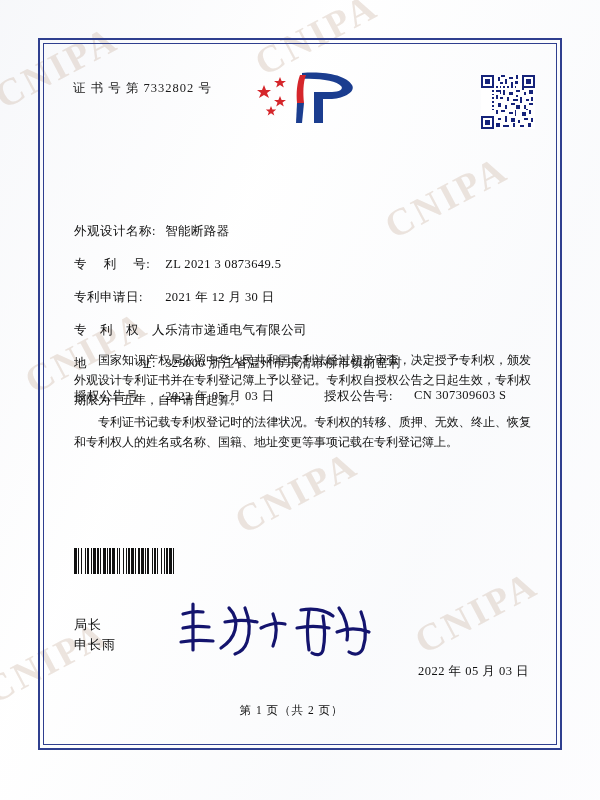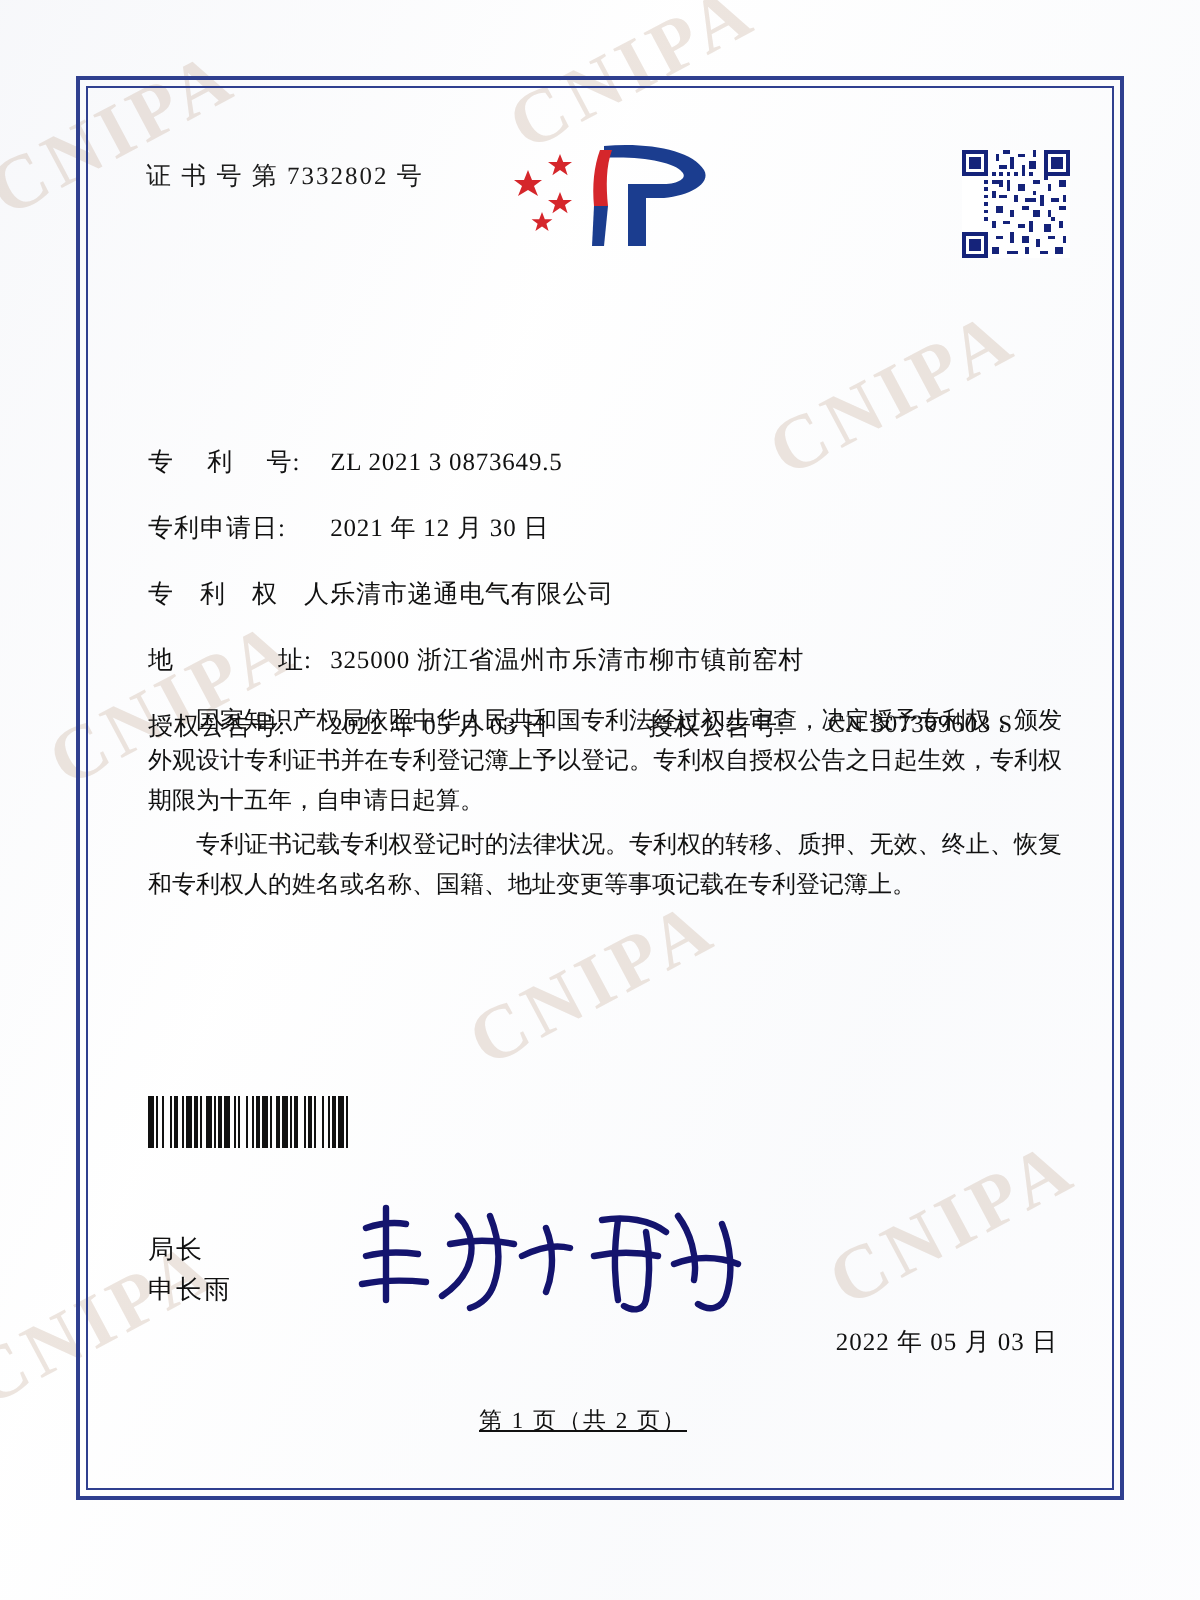--- a/index.html
+++ b/index.html
@@ -195,21 +195,20 @@
   }
   .page-no {
     position: absolute;
     left: 0; right: 17px;
     top: 660px;
     text-align: center;
     font-family: "Liberation Serif", serif;
     font-size: 11.5px;
     color: #111;
     letter-spacing: 1px;
-    text-decoration: underline;
   }
   .footer-note {
     position: absolute;
     left: 0; right: 0;
     top: 770px;
     text-align: center;
     font-family: "Liberation Serif", serif;
     font-size: 11.5px;
     color: #111;
     letter-spacing: 1px;
@@ -336,20 +335,24 @@
           <polygon points="40,12 41.6,16 46,16 42.5,18.5 43.8,22.6 40,20 36.2,22.6 37.5,18.5 34,16 38.4,16"></polygon>
           <polygon points="40,31 41.6,35 46,35 42.5,37.5 43.8,41.6 40,39 36.2,41.6 37.5,37.5 34,35 38.4,35"></polygon>
           <polygon points="31,41 32.4,44.6 36.2,44.6 33.2,46.9 34.3,50.5 31,48.2 27.7,50.5 28.8,46.9 25.8,44.6 29.6,44.6"></polygon>
         </g>
       </svg>
     </div>
 
 
     <div class="fields">
       <div class="field-row">
+        <span class="field-label">外观设计名称:</span>
+        <span class="field-value">智能断路器</span>
+      </div>
+      <div class="field-row">
         <span class="field-label">专　 利　 号:</span>
         <span class="field-value">ZL 2021 3 0873649.5</span>
       </div>
       <div class="field-row">
         <span class="field-label">专利申请日:</span>
         <span class="field-value">2021 年 12 月 30 日</span>
       </div>
       <div class="field-row">
         <span class="field-label">专　利　权　人:</span>
         <span class="field-value">乐清市递通电气有限公司</span>

